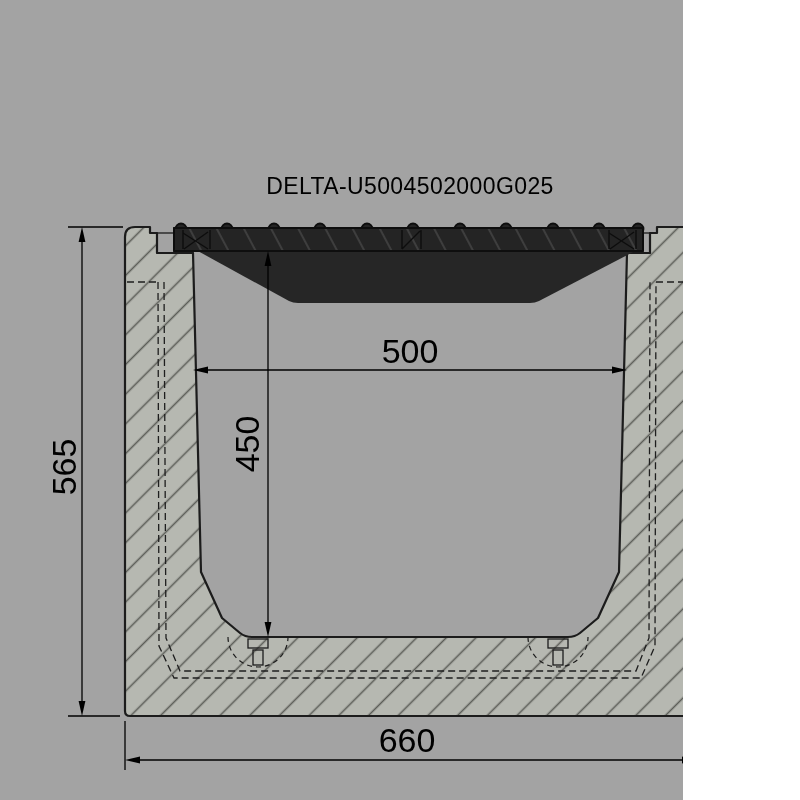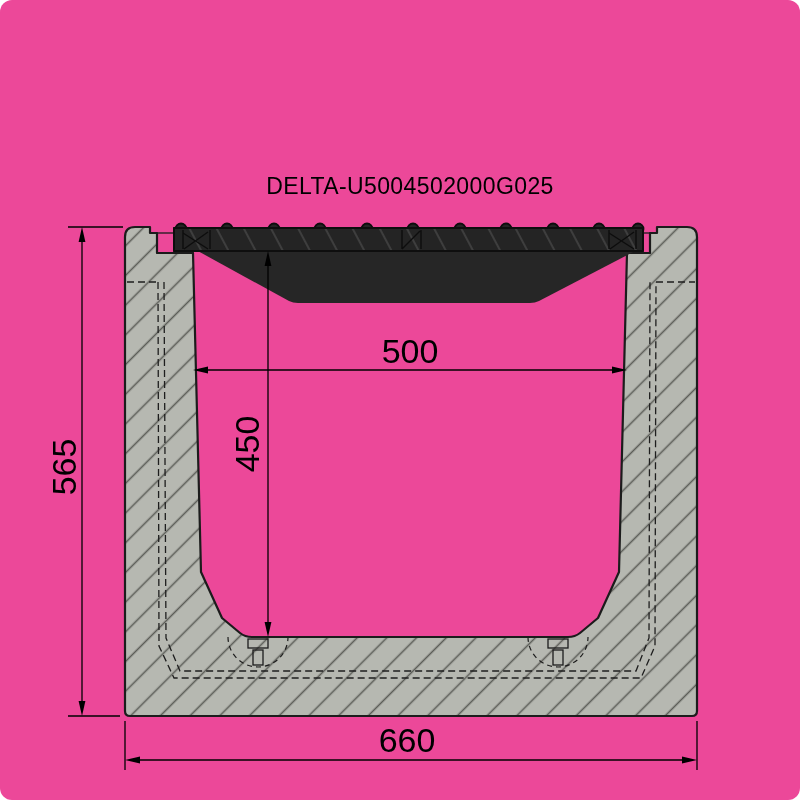--- a/index.html
+++ b/index.html
@@ -1,17 +1,17 @@
 <!DOCTYPE html>
 <html><head>
 <meta charset="utf-8">
 <style>
   html,body { margin:0; padding:0; background:#ffffff; }
-  .stage { position:relative; width:800px; height:800px; background:#ec4899; overflow:hidden;
-           font-family:"Liberation Sans", sans-serif;border-radius:12px; }
+  .stage { position:relative; width:683px; height:800px; background:#a3a3a3; overflow:hidden;
+           font-family:"Liberation Sans", sans-serif; }
   svg text { font-family:"Liberation Sans", sans-serif; fill:#000000; }
   .title-text { font-size:23px; letter-spacing:0.4px; }
   .dim-text { font-size:34px; }
   .outline { stroke:#1c1c1c; stroke-width:2.2; stroke-linejoin:round; }
   .thin-line { stroke:#1c1c1c; stroke-width:1.3; fill:none; }
   .dash-line { stroke:#1e1e1e; stroke-width:1.3; fill:none; stroke-dasharray:7 4; }
   .dash-fine { stroke:#1e1e1e; stroke-width:1.2; fill:none; stroke-dasharray:5 4; }
   .dim-line { stroke:#000000; stroke-width:1.3; fill:none; }
   .arrow { fill:#000000; stroke:none; }
   .grate-stroke { stroke:#0e0e0e; stroke-width:1.8; stroke-linejoin:round; }

